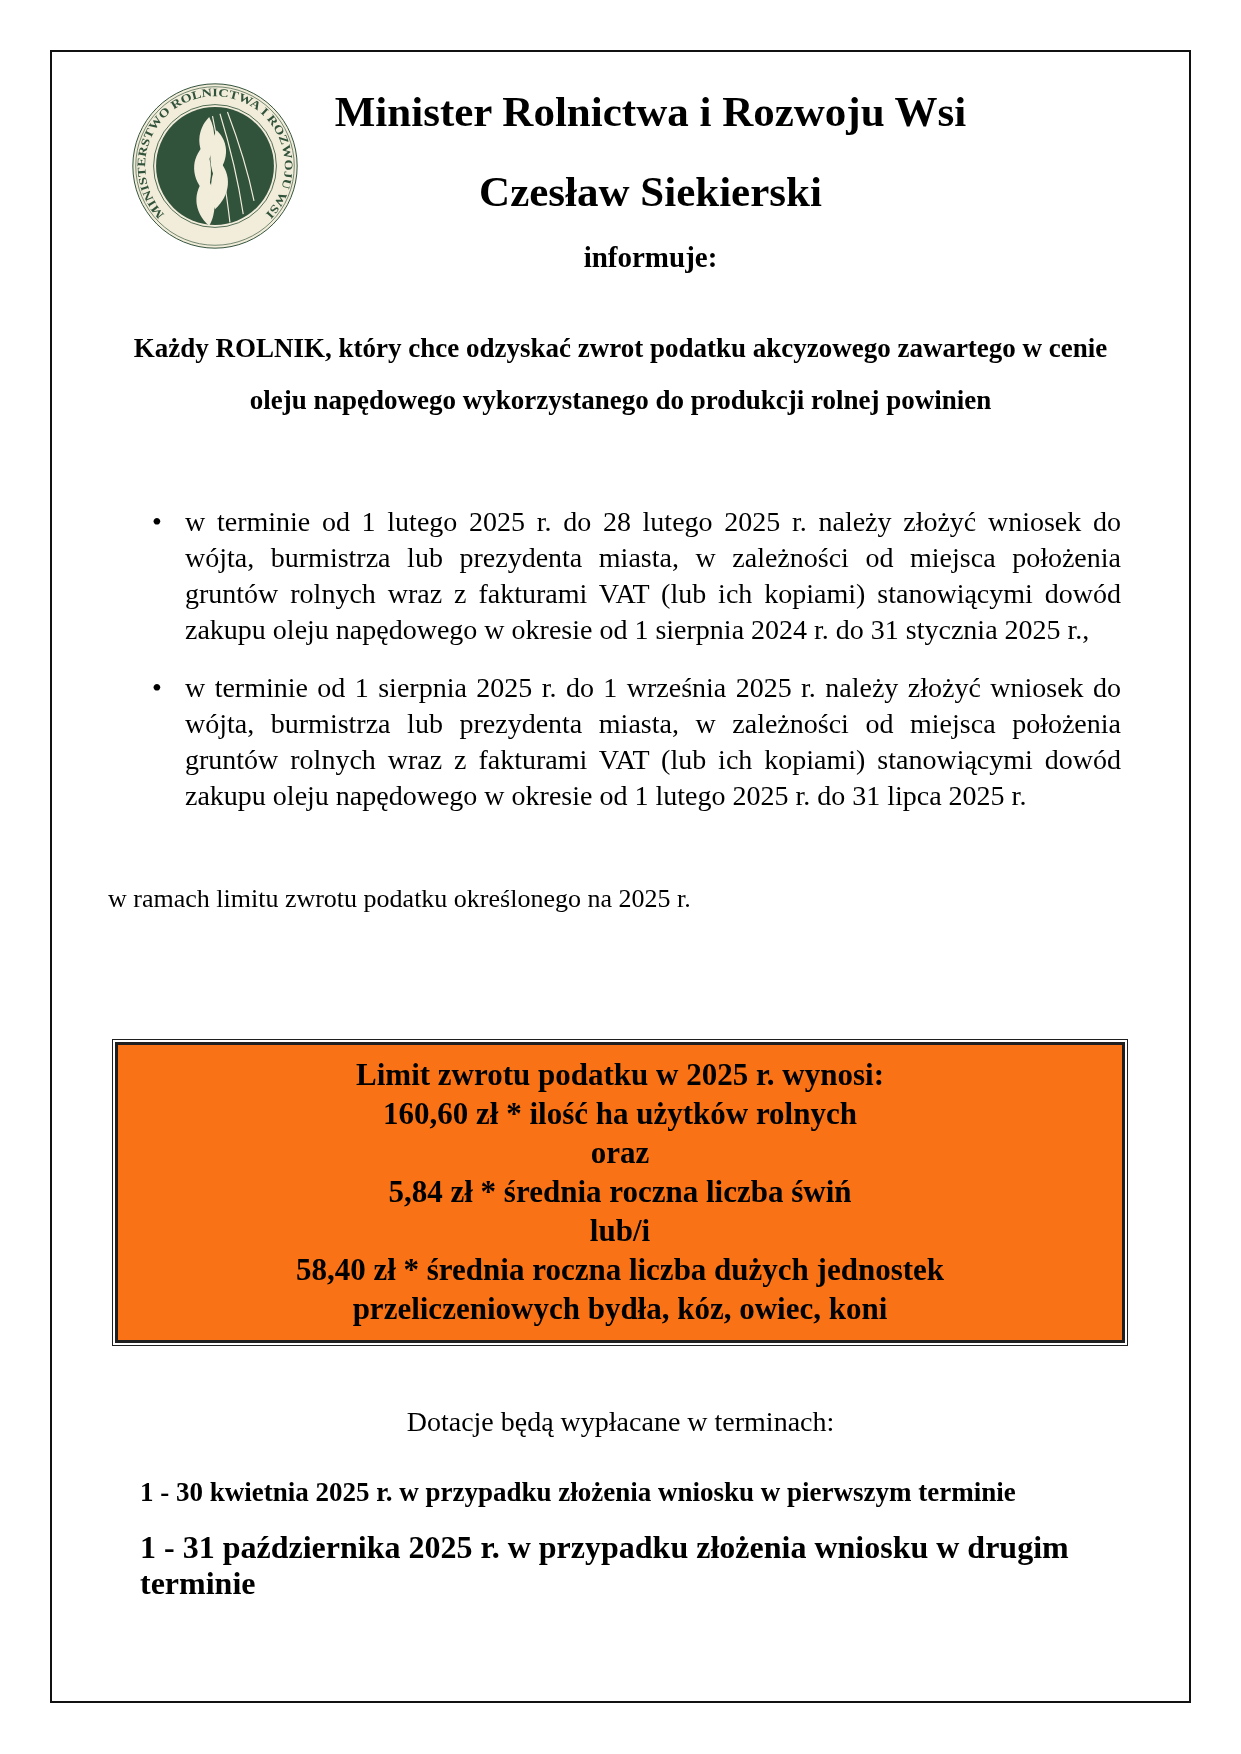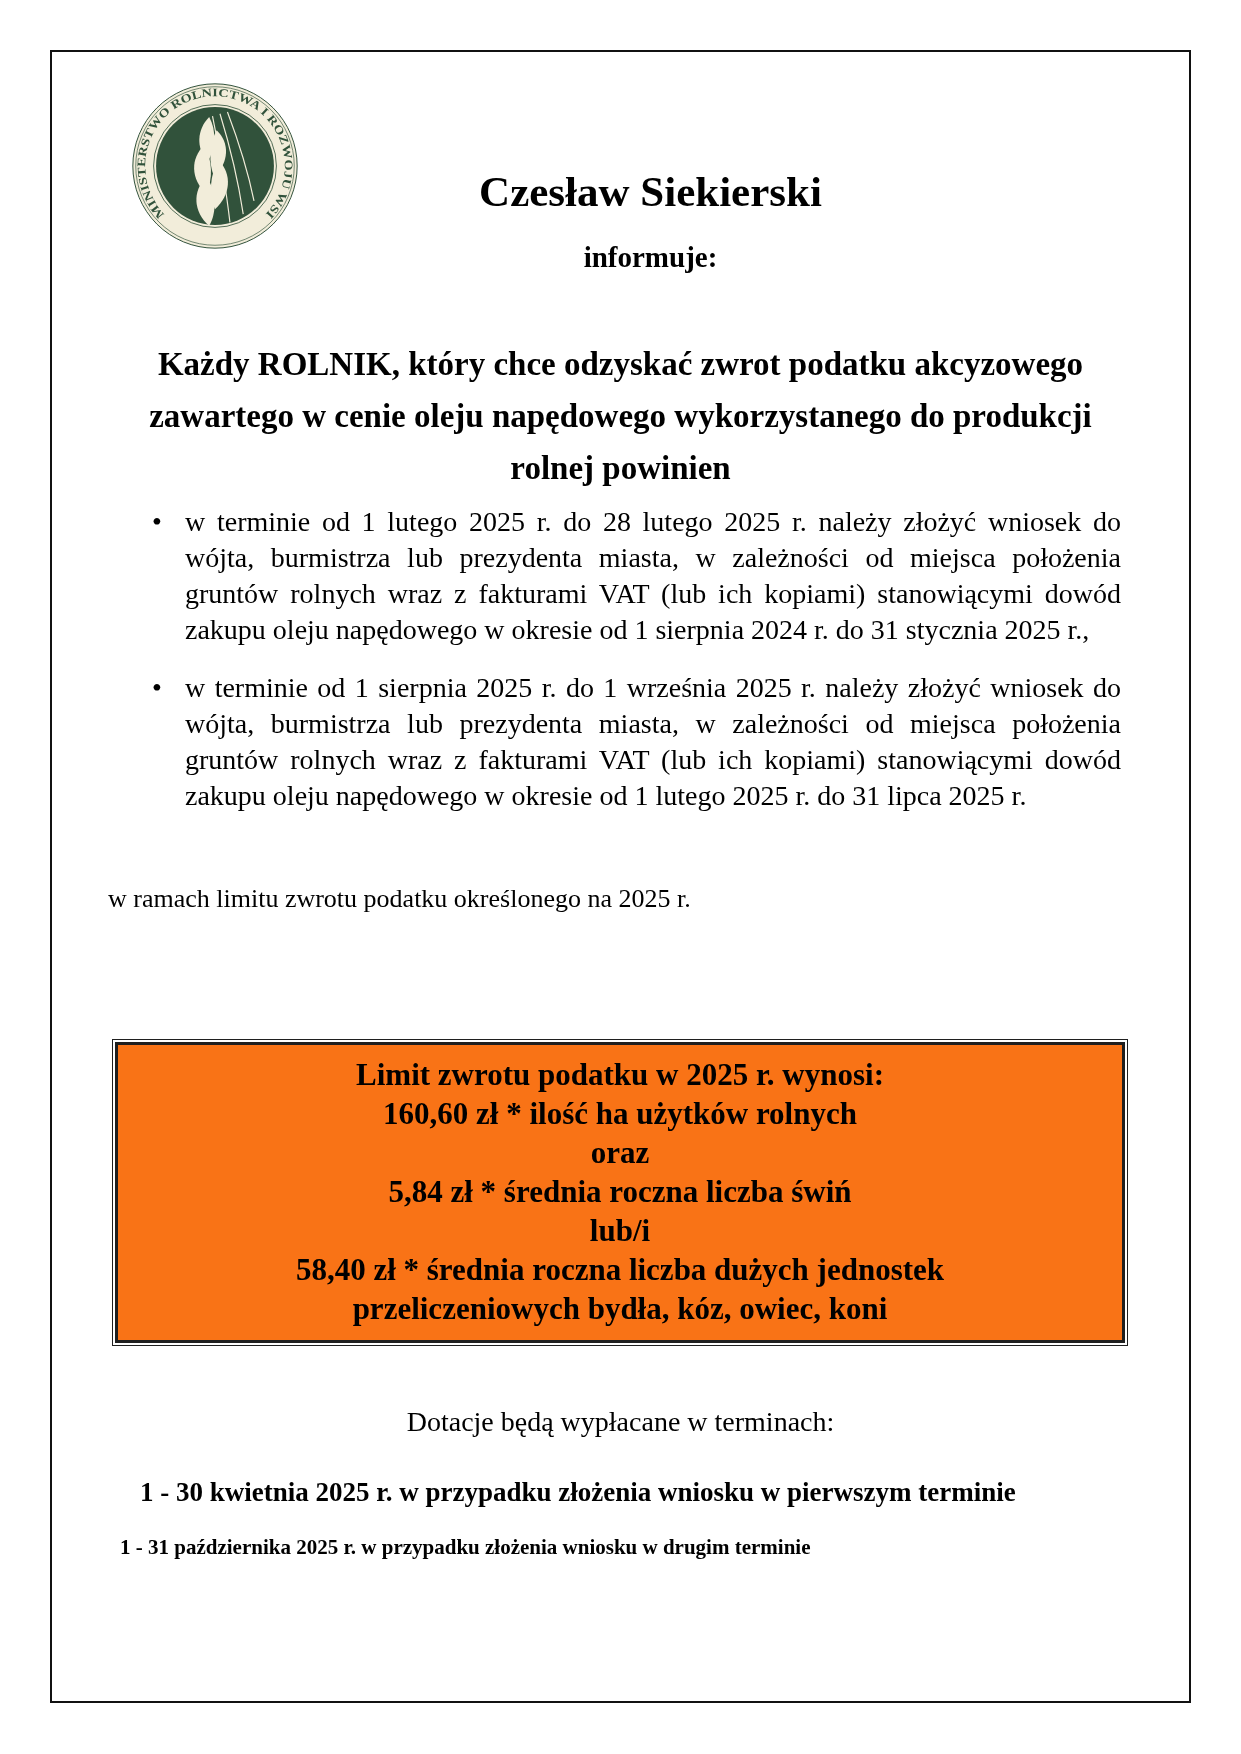--- a/index.html
+++ b/index.html
@@ -21,21 +21,21 @@
   .abs{position:absolute;left:0;width:100%;box-sizing:border-box;}
 
   .logo-wrap{position:absolute;left:80px;top:18px;width:166px;height:192px;}
   .logo-wrap svg{width:100%;height:100%;display:block;}
 
   .title-line1{top:32px;text-align:center;font-size:43px;font-weight:bold;line-height:56px;padding-left:140px;padding-right:80px;}
   .title-line2{top:112px;text-align:center;font-size:43px;font-weight:bold;line-height:56px;padding-left:140px;padding-right:80px;}
   .informs{top:186px;text-align:center;font-size:29px;font-weight:bold;line-height:38px;padding-left:60px;}
 
   .lead{top:270px;text-align:center;}
-  .lead .inner{max-width:1000px;margin:16px auto;font-size:33px;font-weight:bold;line-height:52px;}
+  .lead .inner{max-width:1000px;margin:0 auto;font-size:27px;font-weight:bold;line-height:52px;}
 
   .deadlines{top:452px;padding-left:133px;padding-right:68px;}
   .deadlines ul{margin:0;padding:0;list-style:none;}
   .deadlines li{
     position:relative;
     font-size:28px;line-height:36px;
     text-align:justify;
     margin-bottom:22px;
   }
   .deadlines li::before{
@@ -55,21 +55,21 @@
     outline:1px solid #1f1f1f;
     outline-offset:2px;
     padding:10px 10px 12px;
     text-align:center;
   }
   .limit-box .bx-line{font-size:31px;font-weight:bold;line-height:39px;}
   .limit-box .bx-line.wrap-line{max-width:880px;margin:0 auto;}
 
   .pay-intro{top:1352px;text-align:center;font-size:28px;line-height:36px;}
   .pay-first{top:1422px;padding-left:88px;font-size:27px;font-weight:bold;line-height:36px;}
-  .pay-second{top:1477px;padding-left:68px;font-size:21px;font-weight:bold;line-height:36px;}
+  .pay-second{top:1477px;padding-left:88px;font-size:32px;font-weight:bold;line-height:36px;}
   .pay-method{top:1530px;text-align:center;font-size:28px;line-height:55px;}
   .pay-method span{display:block;}
 </style>
 </head>
 <body>
 
 <div class="page-frame">
 
   <div class="logo-wrap">
     <svg viewBox="0 0 200 200">
@@ -93,20 +93,21 @@
           <path d="M93,172 C74,156 72,130 90,113 C101,130 103,155 93,172 Z"></path>
           <path d="M100,152 C119,135 121,109 104,93 C94,110 92,135 100,152 Z"></path>
           <path d="M89,133 C71,116 70,91 87,75 C97,92 98,117 89,133 Z"></path>
           <path d="M99,113 C117,96 118,72 102,57 C93,73 92,97 99,113 Z"></path>
           <path d="M91,95 C77,79 78,56 93,41 C102,57 101,80 91,95 Z"></path>
         </g>
       </g>
     </svg>
   </div>
 
+  <div class="abs title-line1">Minister Rolnictwa i Rozwoju Wsi</div>
   <div class="abs title-line2">Czesław Siekierski</div>
   <div class="abs informs">informuje:</div>
 
   <div class="abs lead">
     <div class="inner">Każdy ROLNIK, który chce odzyskać zwrot podatku akcyzowego zawartego w cenie oleju napędowego wykorzystanego do produkcji rolnej powinien</div>
   </div>
 
   <div class="abs deadlines">
     <ul>
       <li>w terminie od 1 lutego 2025 r. do 28 lutego 2025 r. należy złożyć wniosek do wójta, burmistrza lub prezydenta miasta, w zależności od miejsca położenia gruntów rolnych wraz z fakturami VAT (lub ich kopiami) stanowiącymi dowód zakupu oleju napędowego w okresie od 1 sierpnia 2024 r. do 31 stycznia 2025 r.,</li>

